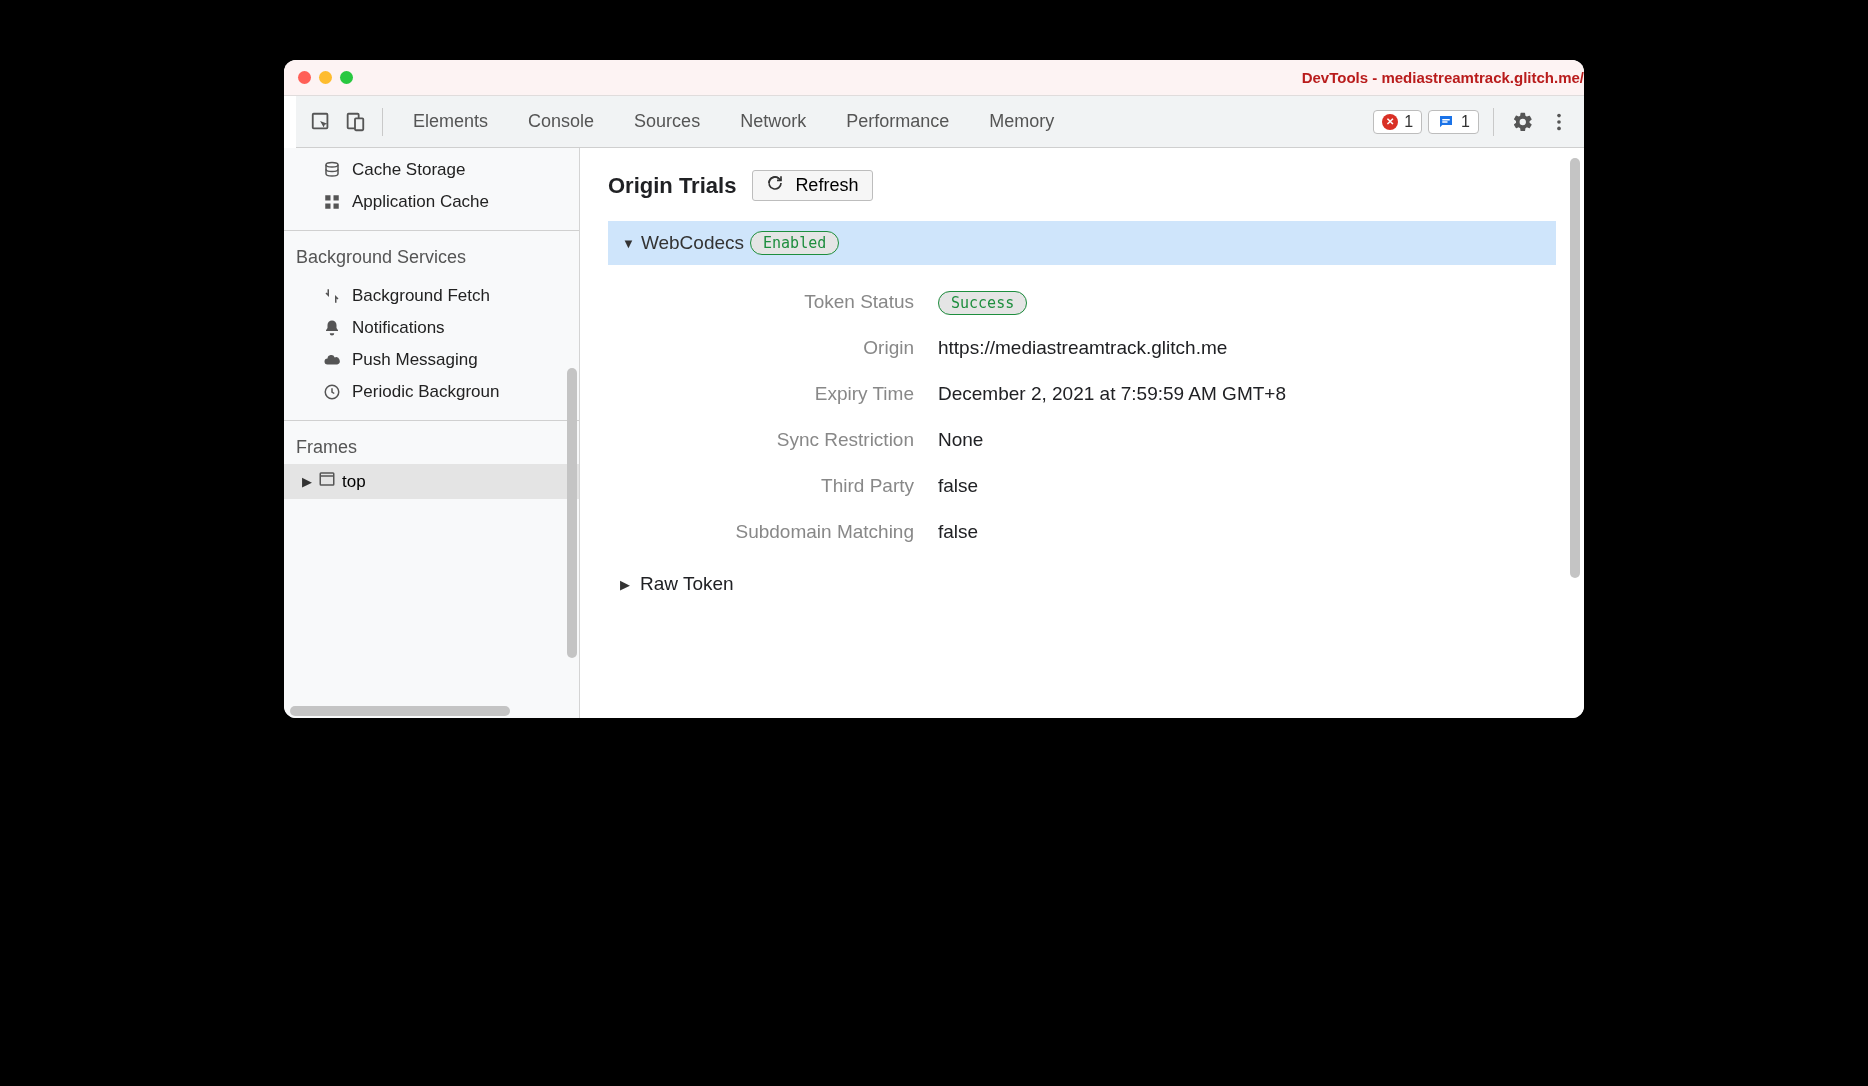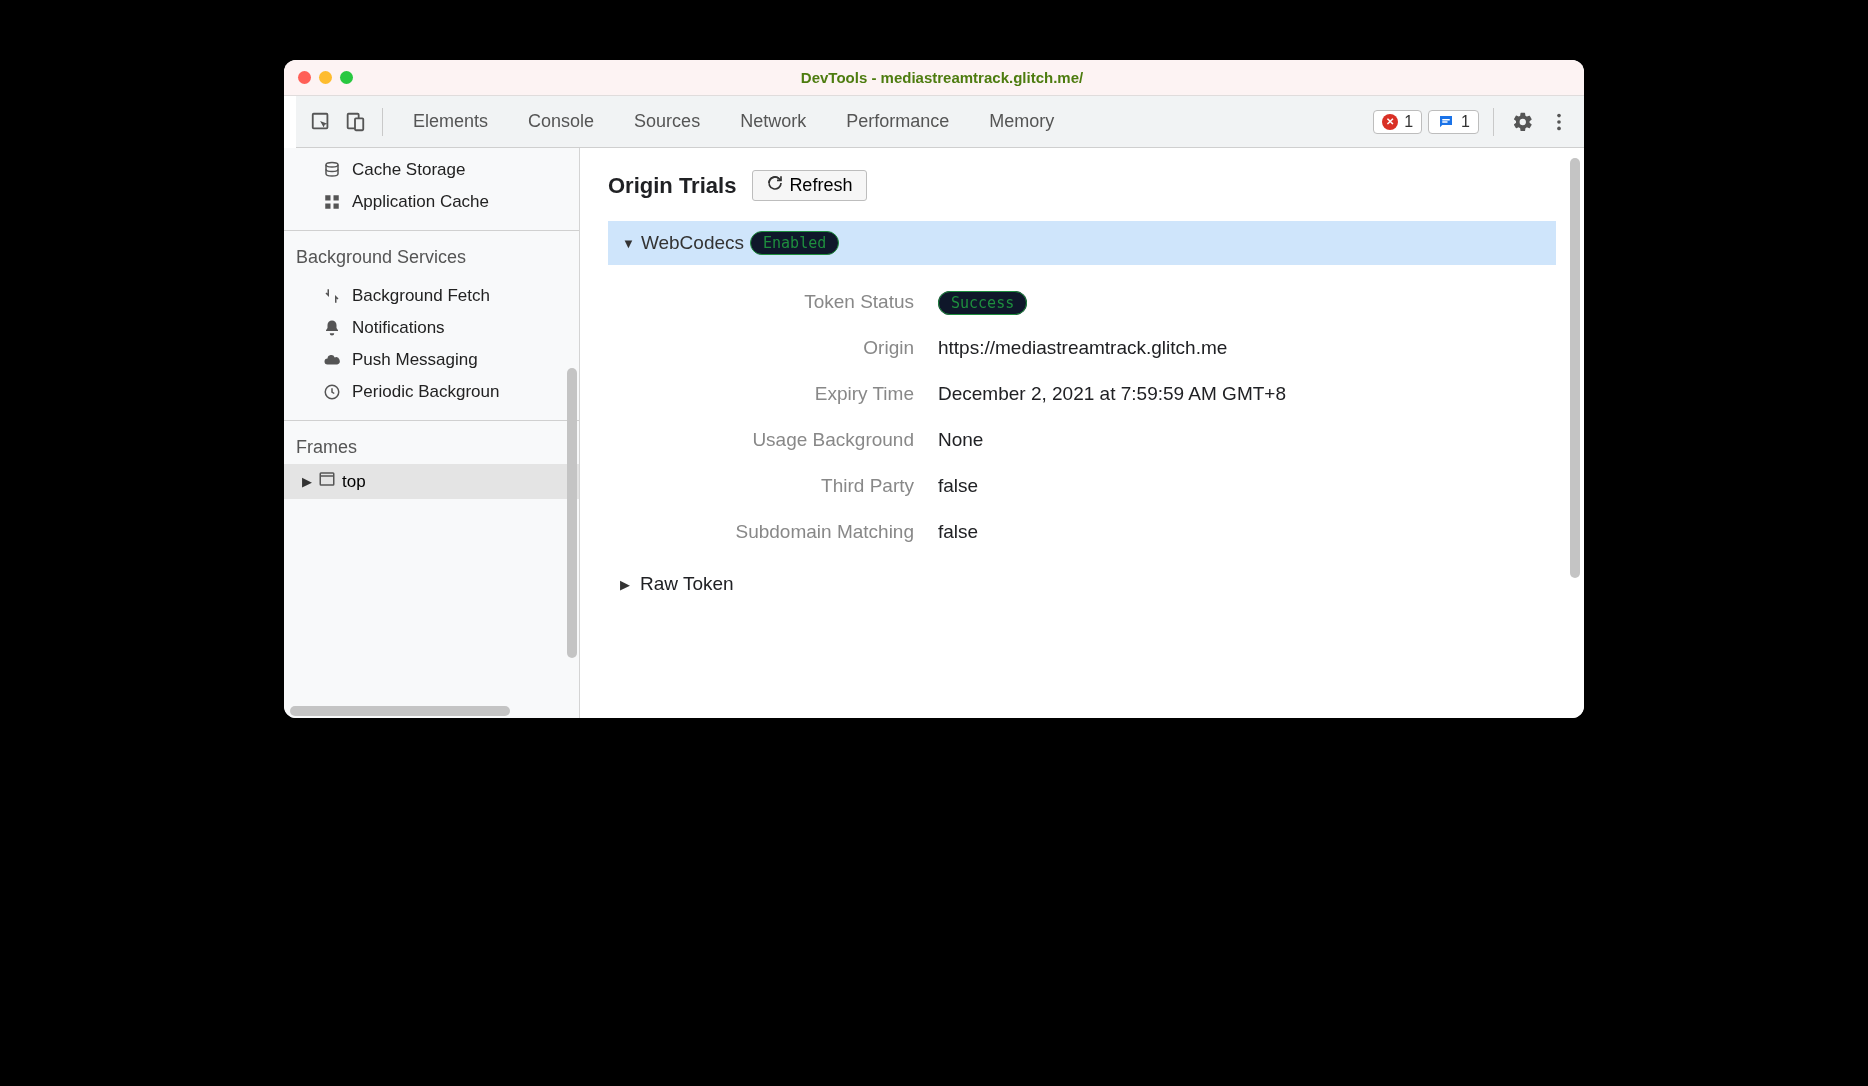--- a/index.html
+++ b/index.html
@@ -33,24 +33,24 @@
     gap: 8px;
     padding-left: 14px;
   }
   .dot { width: 13px; height: 13px; border-radius: 50%; }
   .dot.red { background: #ff5f57; }
   .dot.yellow { background: #febc2e; }
   .dot.green { background: #28c840; }
   .title-text {
     position: absolute;
     left: 16px; right: 0;
-    text-align: center;
+    text-align: right;
     font-size: 15px;
     font-weight: 600;
-    color: #4d7c0f;
+    color: #b91c1c;
     pointer-events: none;
   }
   .toolbar {
     height: 52px;
     background: #f1f3f4;
     border-bottom: 1px solid #cfcfcf;
     display: flex;
     align-items: center;
     padding: 0 10px;
     gap: 4px;
@@ -162,21 +162,21 @@
     align-items: center;
     gap: 16px;
     margin-bottom: 20px;
   }
   .main-title {
     font-size: 22px;
     font-weight: 700;
     color: #202124;
   }
   .refresh-btn {
-    display: flex; align-items: center; gap: 6px;
+    display: flex; align-items: center; gap: 12px;
     border: 1px solid #bdbdbd;
     background: #f6f6f6;
     padding: 4px 14px;
     font-size: 18px;
     border-radius: 3px;
     cursor: pointer;
   }
   .trial-row {
     background: #cfe5fb;
     padding: 10px 14px;
@@ -190,21 +190,21 @@
     font-size: 13px;
     color: #333;
   }
   .pill {
     border: 1.5px solid #1e8e3e;
     color: #1e8e3e;
     border-radius: 999px;
     padding: 2px 12px;
     font-size: 15px;
     font-family: Menlo, Consolas, monospace;
-    background: #0f172a;
+    background: #e5e5e5;
   }
   .details-grid {
     padding: 14px 0 0 0;
   }
   .detail-row {
     display: flex;
     align-items: center;
     padding: 12px 0;
     font-size: 19px;
   }
@@ -411,21 +411,21 @@
         </div>
         <div class="detail-row">
           <div class="detail-key">Origin</div>
           <div class="detail-val">https://mediastreamtrack.glitch.me</div>
         </div>
         <div class="detail-row">
           <div class="detail-key">Expiry Time</div>
           <div class="detail-val">December 2, 2021 at 7:59:59 AM GMT+8</div>
         </div>
         <div class="detail-row">
-          <div class="detail-key">Usage Background</div>
+          <div class="detail-key">Sync Restriction</div>
           <div class="detail-val">None</div>
         </div>
         <div class="detail-row">
           <div class="detail-key">Third Party</div>
           <div class="detail-val">false</div>
         </div>
         <div class="detail-row">
           <div class="detail-key">Subdomain Matching</div>
           <div class="detail-val">false</div>
         </div>

